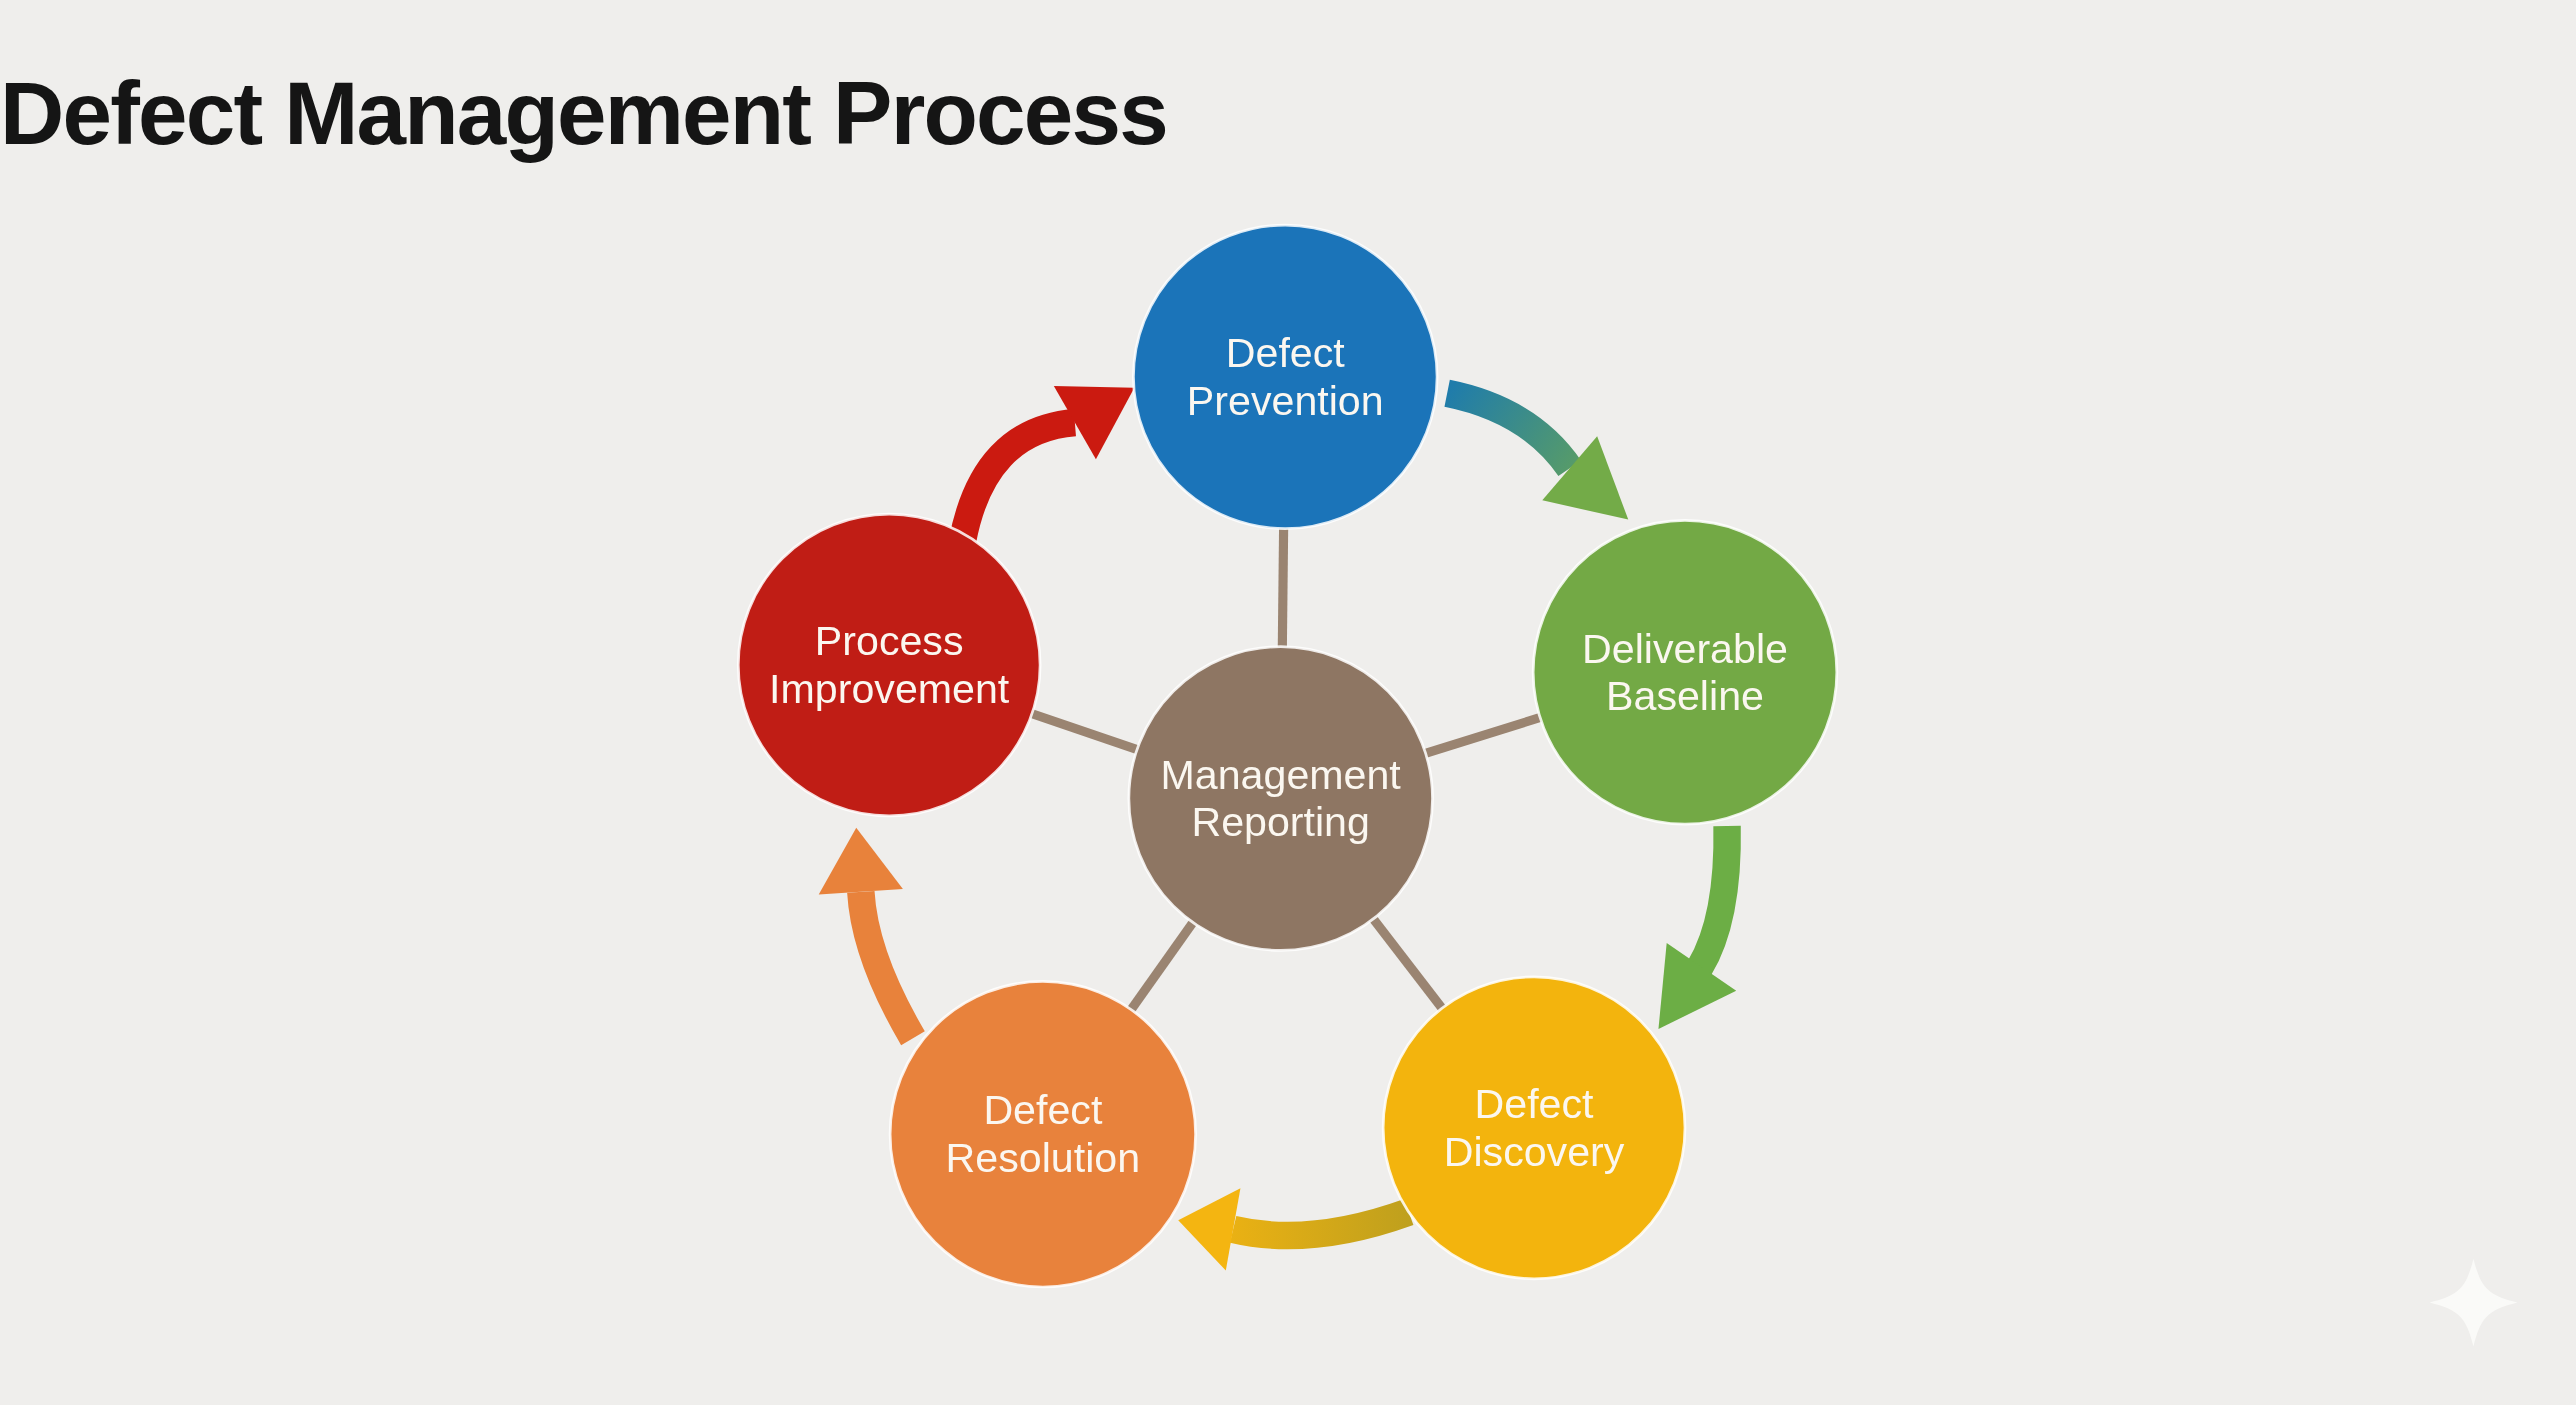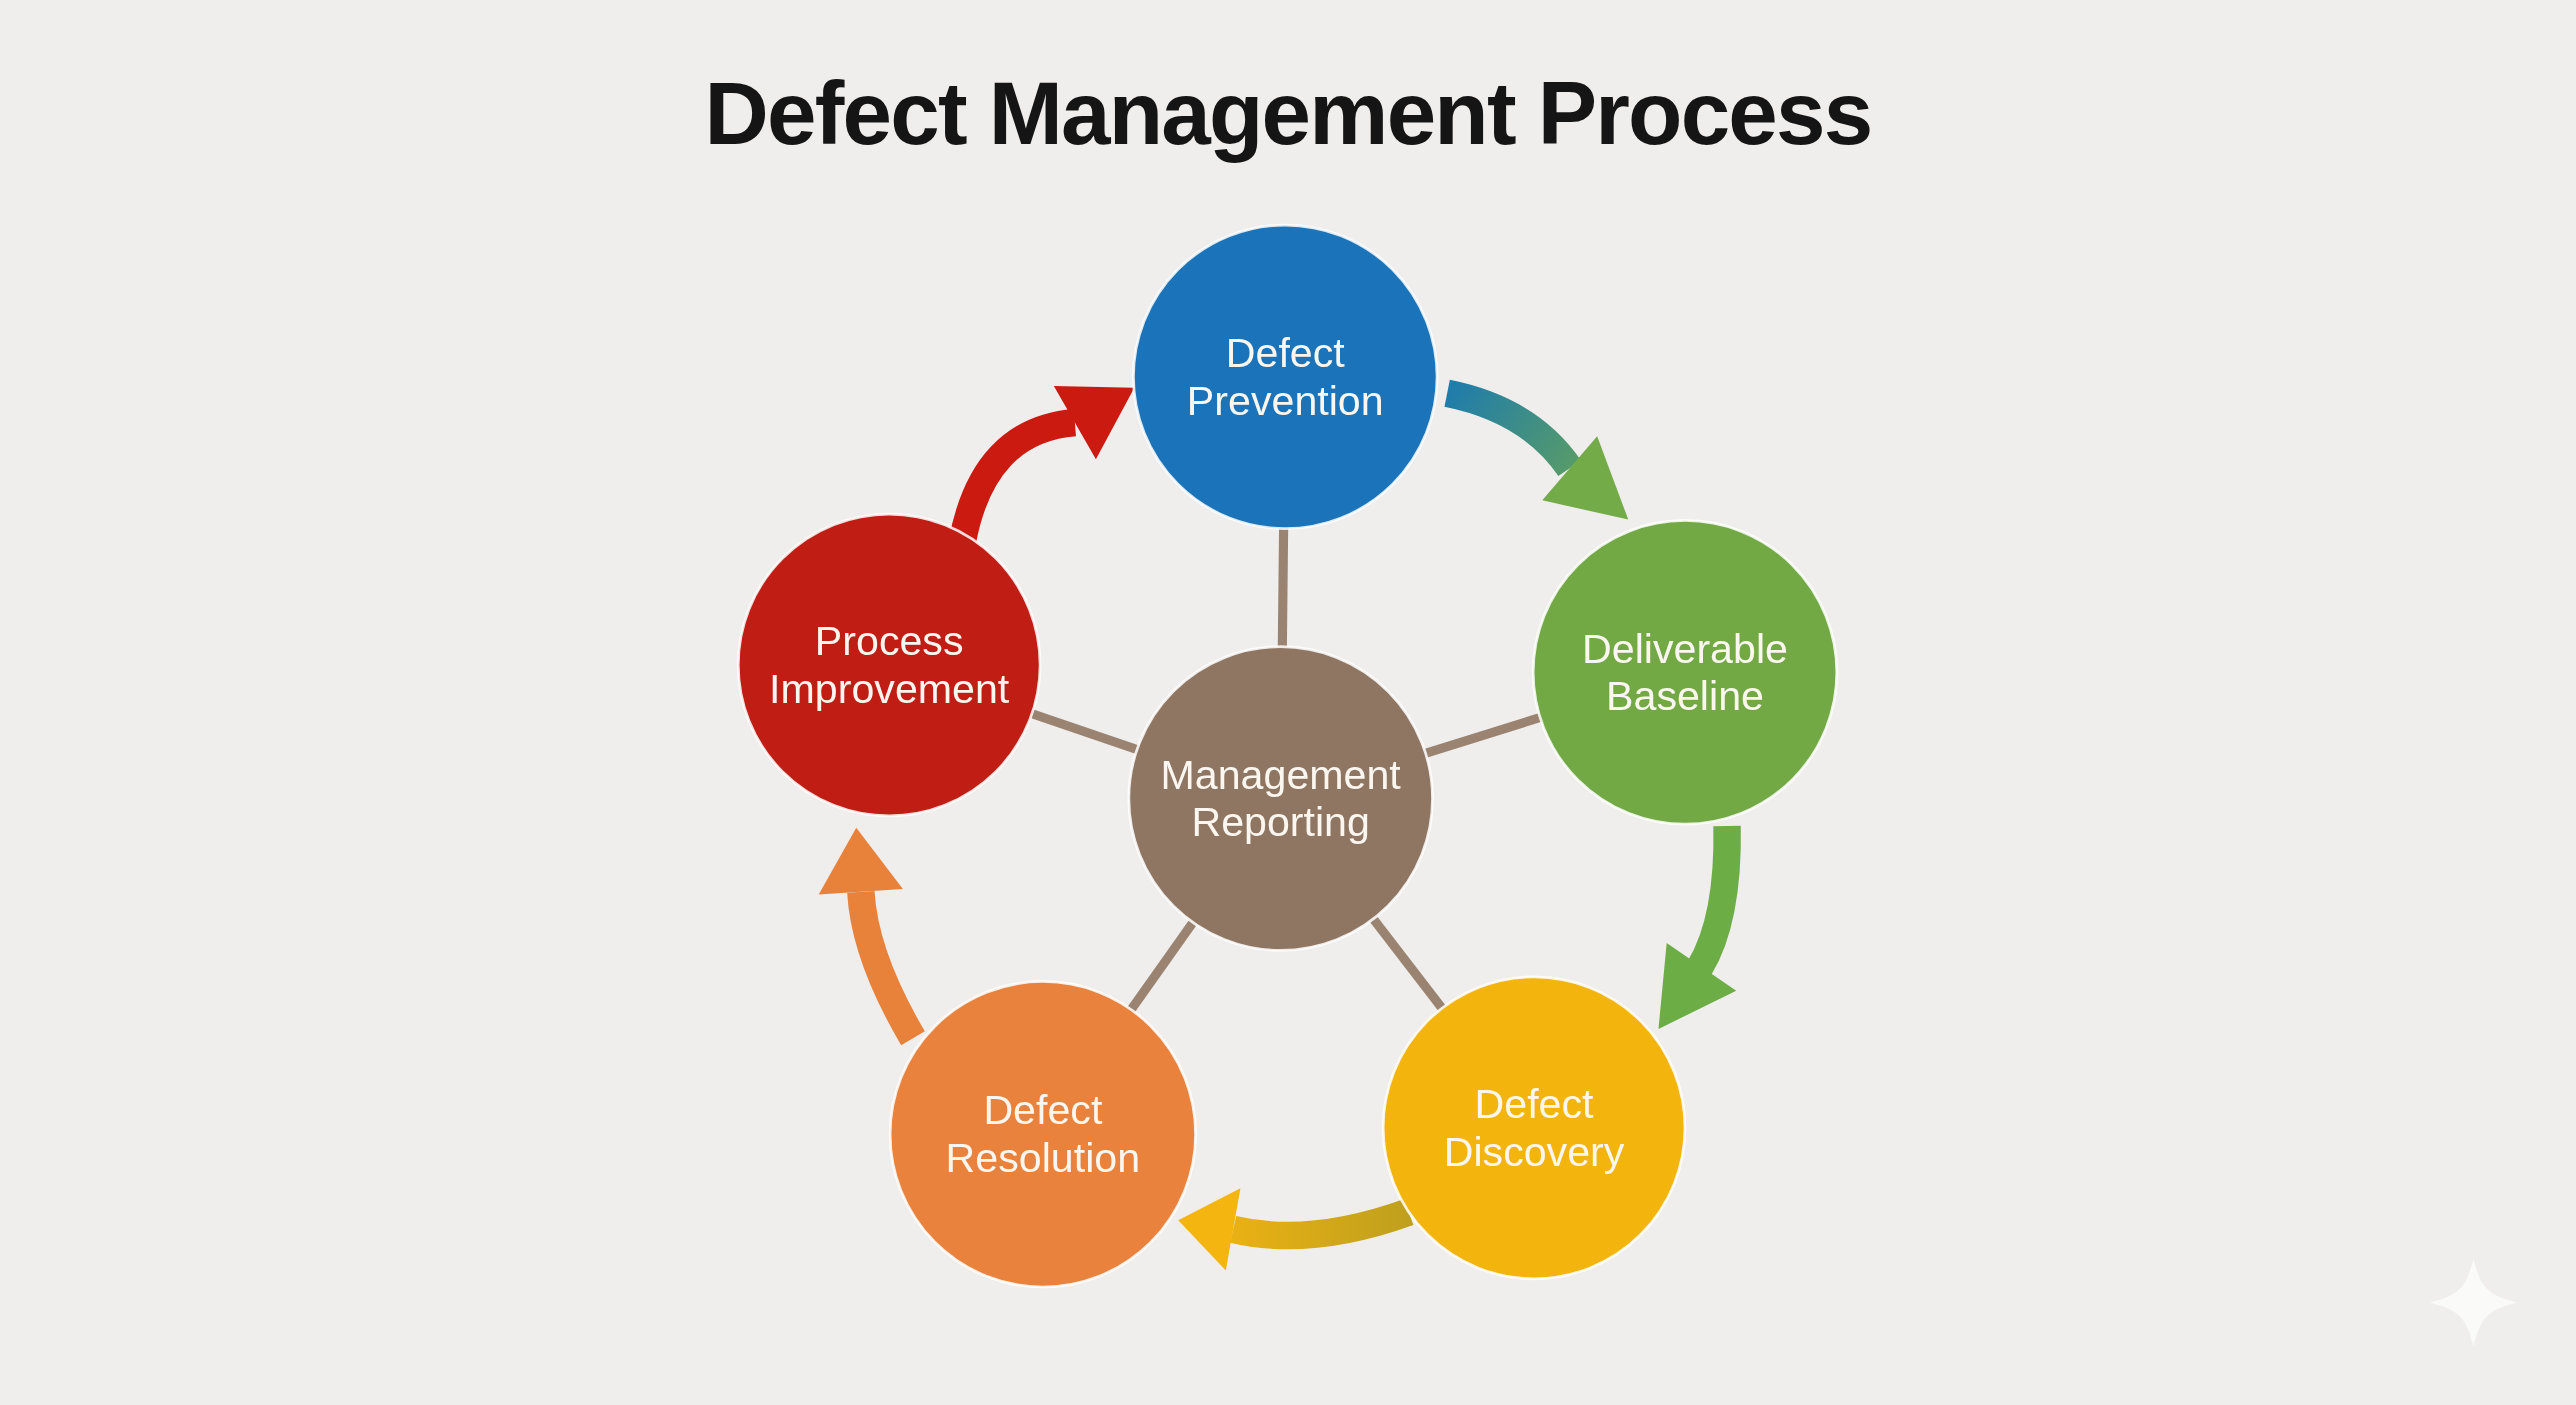--- a/index.html
+++ b/index.html
@@ -16,21 +16,20 @@
     width: 2576px;
     height: 1405px;
     background: #efeeec;
   }
   .slide-title {
     position: absolute;
     top: 62px;
     left: 0;
     width: 100%;
     margin: 0;
-    text-align: center;
     font-size: 89px;
     font-weight: 600;
     letter-spacing: -1.8px;
     color: #151515;
     font-family: "Liberation Sans", "DejaVu Sans", sans-serif;
   }
   svg.diagram {
     position: absolute;
     left: 0;
     top: 0;

